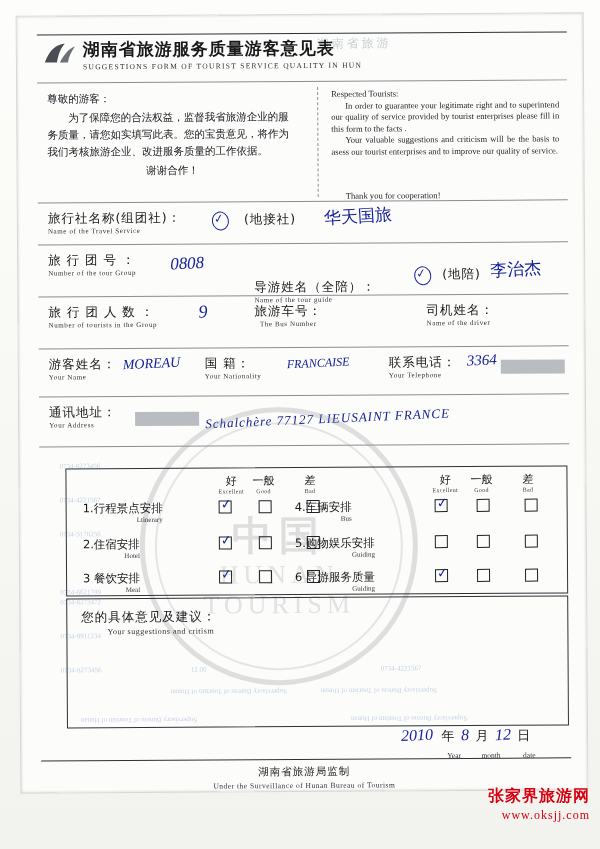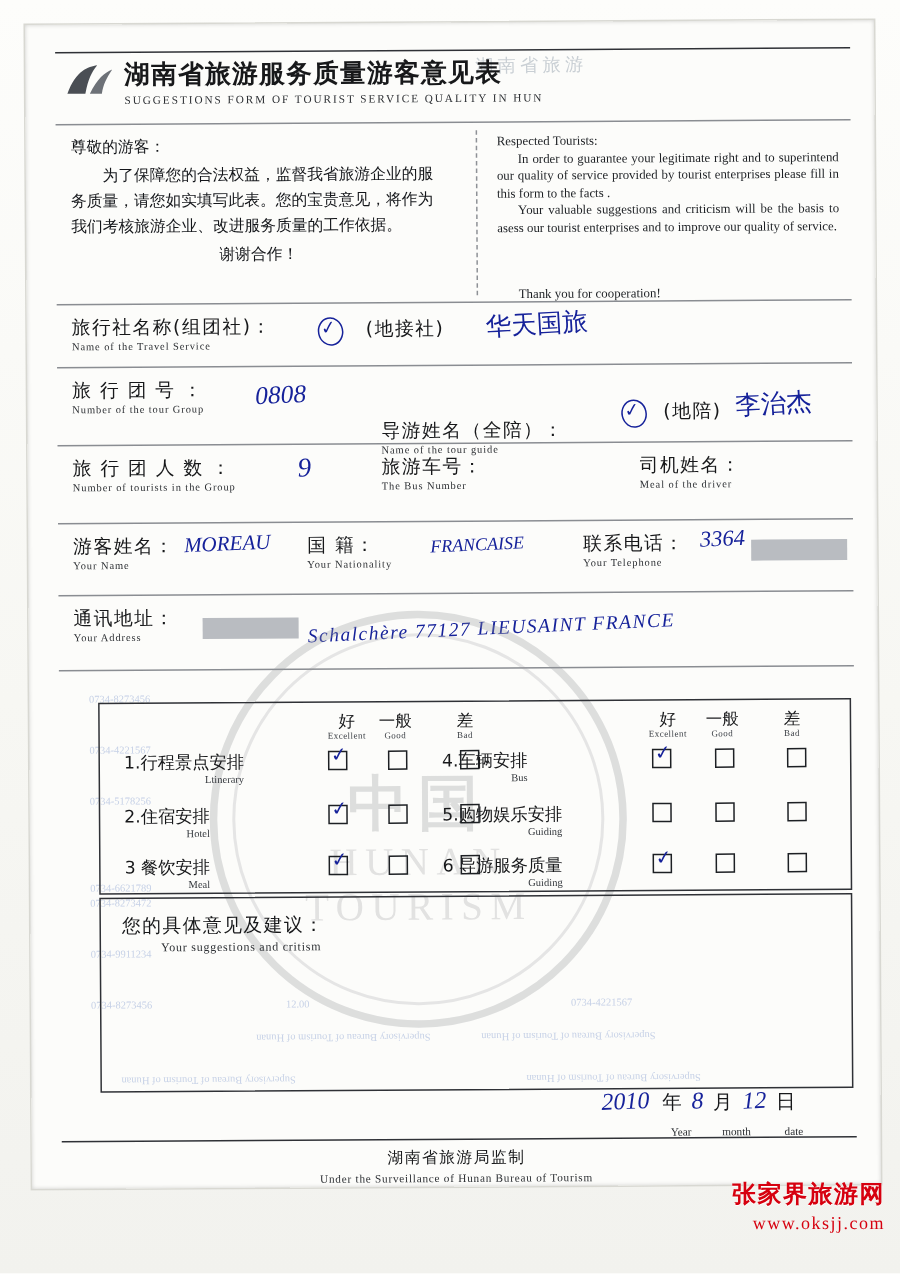--- a/index.html
+++ b/index.html
@@ -225,29 +225,29 @@
     <div class="cn lbl-cn" style="position:absolute;left:424px;top:252px;">(地陪)</div>
     <div class="hand-cn" style="position:absolute;left:472px;top:244px;font-size:17px;">李治杰</div>
     <div class="rule thin" style="top:280px;"></div>
 
     <div style="position:absolute;left:30px;top:288px;">
       <div class="cn lbl-cn">旅 行 团 人 数 ：</div>
       <div class="en lbl-en">Number of tourists in the Group</div>
     </div>
     <div class="hand" style="position:absolute;left:180px;top:286px;font-size:18px;">9</div>
 
-    <div style="position:absolute;left:236px;top:288px;">
+    <div style="position:absolute;left:236px;top:288px;text-align:center;">
       <div class="cn lbl-cn">旅游车号：</div>
       <div class="en lbl-en">The  Bus  Number</div>
     </div>
     <div class="hand" style="position:absolute;left:322px;top:288px;font-size:15px;"></div>
 
     <div style="position:absolute;left:408px;top:288px;">
       <div class="cn lbl-cn">司机姓名：</div>
-      <div class="en lbl-en">Meal of the driver</div>
+      <div class="en lbl-en">Name of the driver</div>
     </div>
     <div class="hand" style="position:absolute;left:492px;top:288px;font-size:15px;"></div>
     <div class="rule thin" style="top:332px;"></div>
 
     <div style="position:absolute;left:30px;top:340px;">
       <div class="cn lbl-cn">游客姓名：</div>
       <div class="en lbl-en">Your     Name</div>
     </div>
     <div class="hand" style="position:absolute;left:104px;top:340px;font-size:14px;">MOREAU</div>
 

